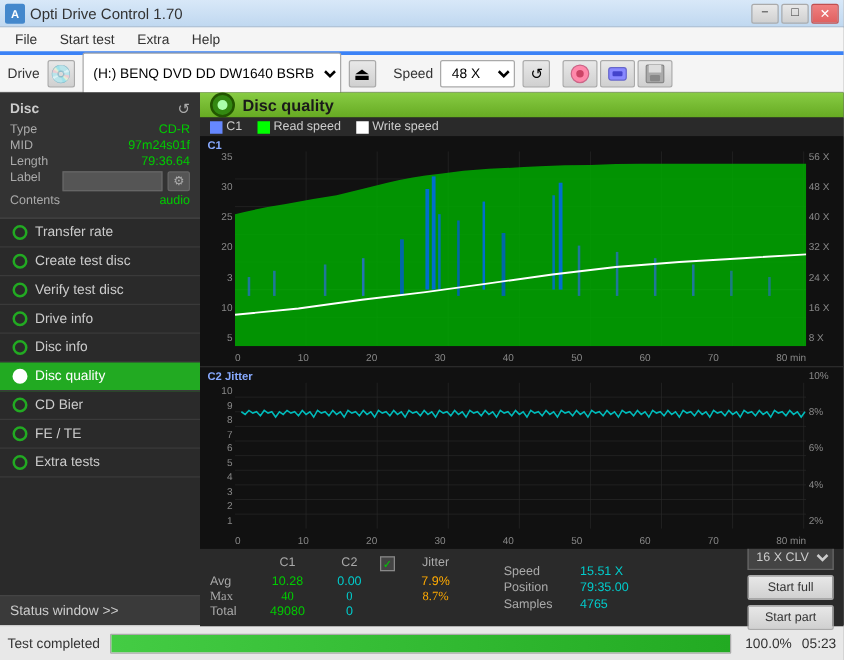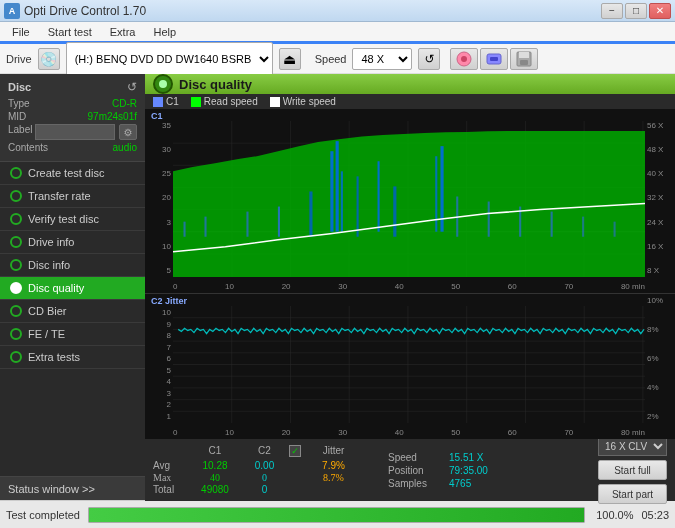--- a/index.html
+++ b/index.html
@@ -26,21 +26,21 @@
     .speed-label { font-size: 11px; color: #333; margin-left: 8px; }
     .speed-select { height: 22px; border: 1px solid #aaa; border-radius: 2px; padding: 0 4px; font-size: 11px; background: white; min-width: 60px; }
     .speed-refresh { width: 22px; height: 22px; background: linear-gradient(to bottom, #e8e8e8, #d0d0d0); border: 1px solid #aaa; border-radius: 2px; display: flex; align-items: center; justify-content: center; cursor: pointer; font-size: 12px; }
     .drive-actions { display: flex; gap: 2px; margin-left: 4px; }
     .drive-action-btn { width: 28px; height: 22px; background: linear-gradient(to bottom, #e8e8e8, #d0d0d0); border: 1px solid #aaa; border-radius: 2px; display: flex; align-items: center; justify-content: center; cursor: pointer; }
     
     
     .main { display: flex; flex: 1; height: calc(528px - 22px - 22px - 30px - 28px); }
     
     
-    .sidebar { width: 145px; background: #2a2a2a; display: flex; flex-direction: column; }
+    .sidebar { width: 160px; background: #2a2a2a; display: flex; flex-direction: column; }
     .disc-info-panel { padding: 6px 8px; background: #333; border-bottom: 1px solid #444; }
     .disc-info-header { display: flex; justify-content: space-between; align-items: center; margin-bottom: 4px; }
     .disc-info-title { color: #ccc; font-size: 11px; font-weight: bold; }
     .disc-info-icon { color: #aaa; font-size: 12px; cursor: pointer; }
     .disc-info-row { display: flex; justify-content: space-between; margin-bottom: 2px; }
     .disc-info-key { color: #aaa; font-size: 10px; }
     .disc-info-val { color: #00cc00; font-size: 10px; }
     .label-row { display: flex; align-items: center; gap: 4px; }
     .label-input { width: 80px; height: 16px; background: #555; border: 1px solid #666; color: #ccc; font-size: 9px; padding: 0 2px; }
     .label-btn { width: 18px; height: 16px; background: #555; border: 1px solid #666; display: flex; align-items: center; justify-content: center; cursor: pointer; font-size: 10px; color: #aaa; border-radius: 2px; }
@@ -166,40 +166,44 @@
       </div>
       <div class="disc-info-row">
         <span class="disc-info-key">Type</span>
         <span class="disc-info-val">CD-R</span>
       </div>
       <div class="disc-info-row">
         <span class="disc-info-key">MID</span>
         <span class="disc-info-val">97m24s01f</span>
       </div>
       <div class="disc-info-row">
+        <span class="disc-info-key">Length</span>
+        <span class="disc-info-val">79:36.64</span>
+      </div>
+      <div class="disc-info-row">
         <span class="disc-info-key">Label</span>
         <div class="label-row">
           <input class="label-input" type="text" style="">
           <div class="label-btn">⚙</div>
         </div>
       </div>
       <div class="disc-info-row">
         <span class="disc-info-key">Contents</span>
         <span class="disc-info-val">audio</span>
       </div>
     </div>
 
     <div class="nav-items">
       <div class="nav-item">
         <div class="nav-item-circle"></div>
+        <span>Transfer rate</span>
+      </div>
+      <div class="nav-item">
+        <div class="nav-item-circle"></div>
         <span>Create test disc</span>
-      </div>
-      <div class="nav-item">
-        <div class="nav-item-circle"></div>
-        <span>Transfer rate</span>
       </div>
       <div class="nav-item">
         <div class="nav-item-circle"></div>
         <span>Verify test disc</span>
       </div>
       <div class="nav-item">
         <div class="nav-item-circle"></div>
         <span>Drive info</span>
       </div>
       <div class="nav-item">

